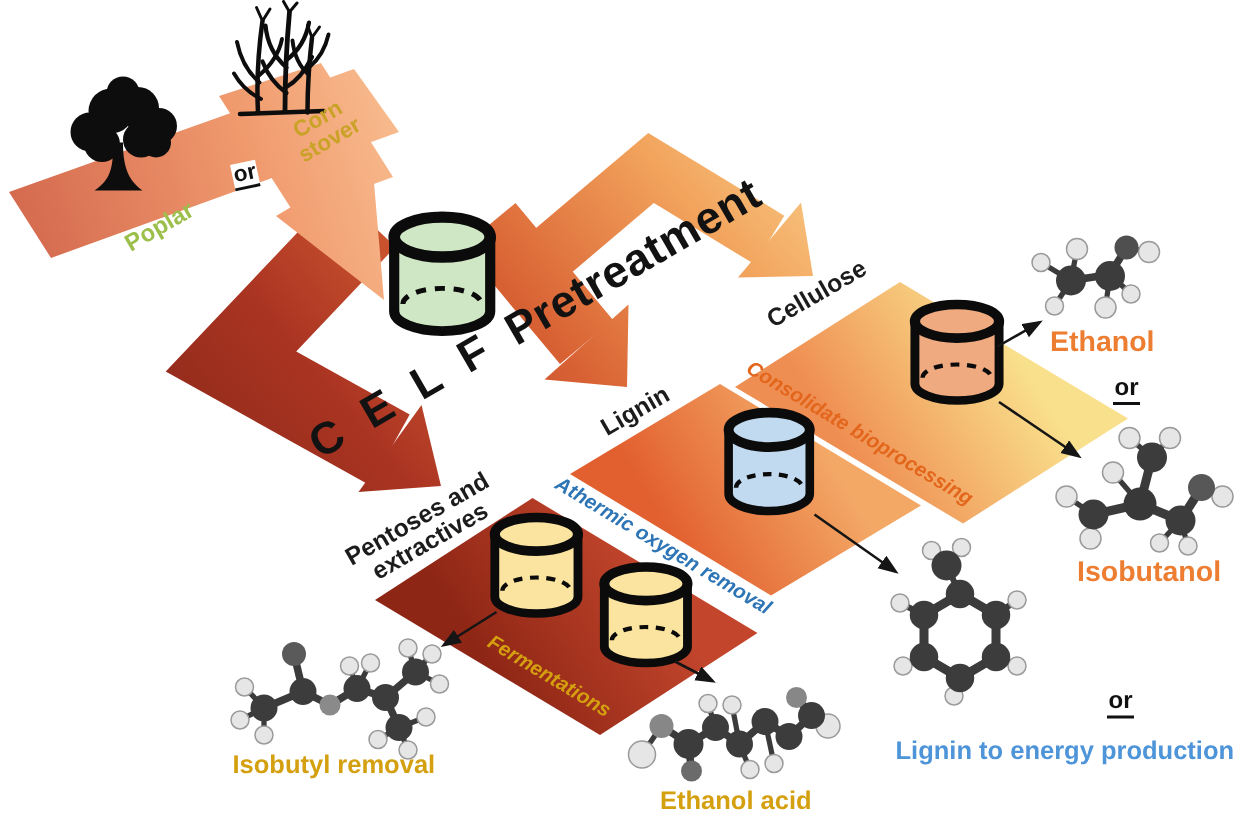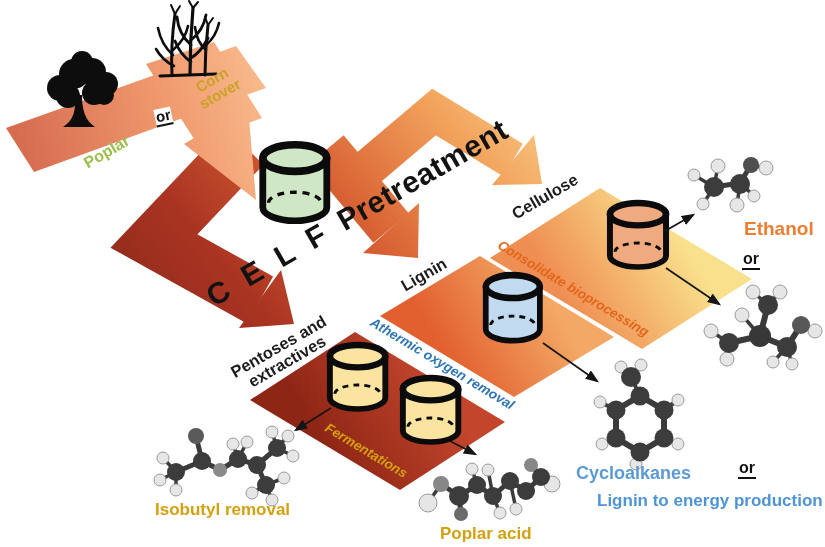--- a/index.html
+++ b/index.html
@@ -15,21 +15,21 @@
   .proc{font-size:13.5px;font-weight:700;font-style:italic;}
   .proc.consolidate{color:#e3661d;}
   .proc.athermic{color:#2e75b6;}
   .proc.ferment{color:#d5a010;}
   .feed{font-size:16px;font-weight:700;}
   .feed.poplar{color:#9bbf4a;}
   .feed.corn{color:#c9a227;font-size:15px;white-space:normal;width:52px;}
   .orlbl{font-size:16px;font-weight:700;color:#111;border-bottom:2px solid #111;
          padding:0 1px;display:inline-block;}
   .or-top{transform:rotate(-12deg);background:#fff;font-size:15px;}
-  .prod-orange{color:#ed7d31;font-size:19px;font-weight:700;margin-left:44px;}
+  .prod-orange{color:#ed7d31;font-size:19px;font-weight:700;}
   .prod-blue{color:#5b9bd5;font-size:18px;font-weight:600;}
   .prod-blue2{color:#4d94d8;font-size:17px;font-weight:600;}
   .prod-gold{color:#d5a010;font-size:17px;font-weight:700;}
 </style>
 </head>
 <body>
 
 <div id="stage">
 
 <svg id="scene" width="825" height="547" viewBox="0 0 825 547">
@@ -335,24 +335,24 @@
 <div class="lbl se proc consolidate ctr" style="left:473px;top:282px;width:200px;">Consolidate bioprocessing</div>
 
 <div class="lbl se proc athermic ctr" style="left:342px;top:357px;width:200px;">Athermic oxygen removal</div>
 
 <div class="lbl se proc ferment ctr" style="left:306px;top:444px;width:120px;">Fermentations</div>
 
 <div class="lbl prod-orange" style="left:700px;top:219px;">Ethanol</div>
 
 <div class="lbl orlbl" style="left:742px;top:251px;">or</div>
 
-
-<div class="lbl prod-blue" style="left:576px;top:464px;">Cycloalkanes</div>
+<div class="lbl prod-orange" style="left:718px;top:372px;">Isobutanol</div>
+
 
 <div class="lbl orlbl" style="left:738px;top:460px;">or</div>
 
 <div class="lbl prod-blue2" style="left:597px;top:492px;">Lignin to energy production</div>
 
 <div class="lbl prod-gold" style="left:155px;top:501px;">Isobutyl removal</div>
 
-<div class="lbl prod-gold" style="left:440px;top:525px;">Poplar acid</div>
+<div class="lbl prod-gold" style="left:440px;top:525px;">Ethanol acid</div>
 
 </div>
 
 </body></html>

